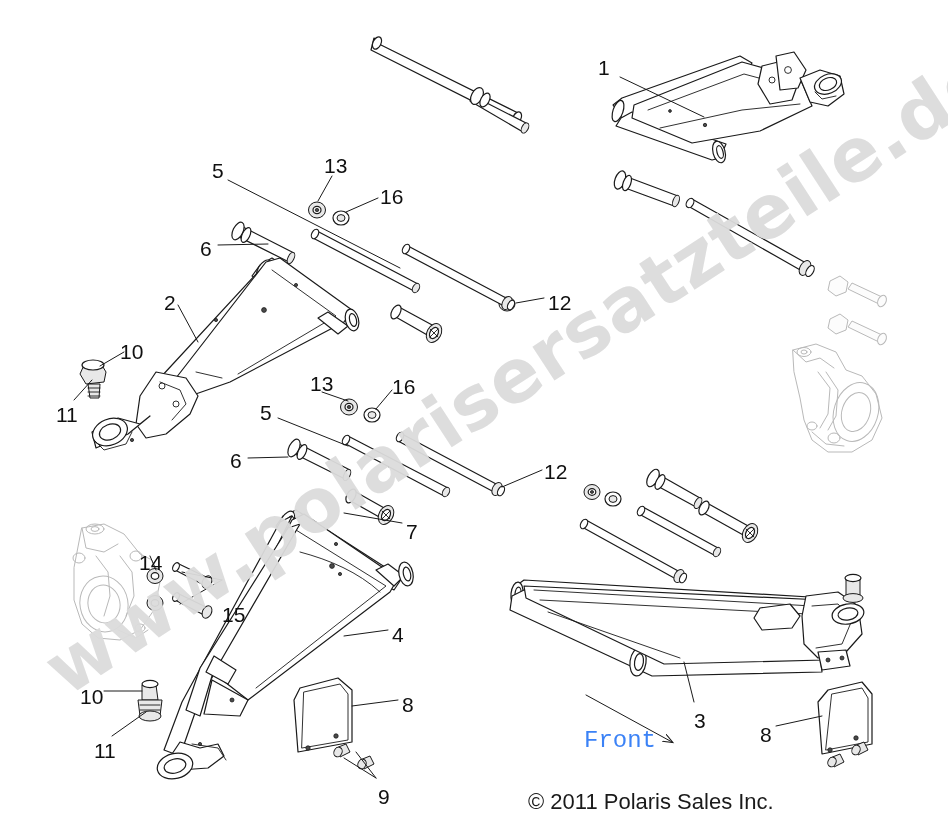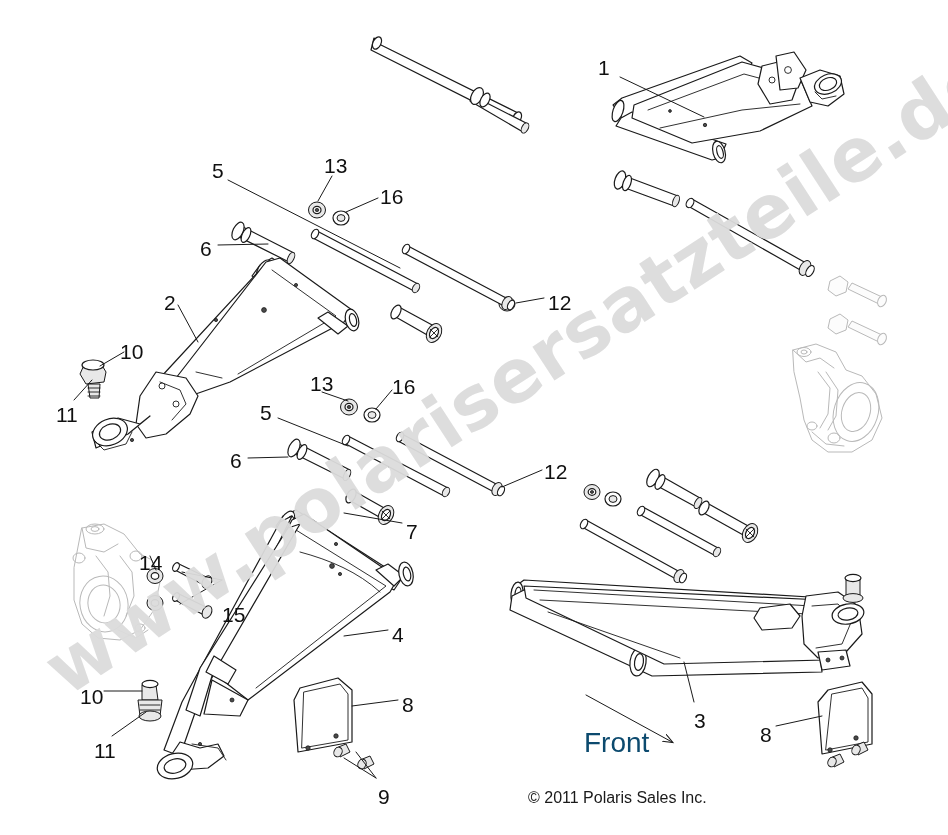--- a/index.html
+++ b/index.html
@@ -52,32 +52,32 @@
     font-family:"Liberation Sans","DejaVu Sans",sans-serif;
     font-size:21px;
     line-height:21px;
     color:#101010;
     white-space:nowrap;
     user-select:none;
   }
   .frontlabel{
     position:absolute;
     z-index:8;
-    font-family:Liberation Sans, sans-serif;
-    font-size:28px;
-    color:#0c4a6e;
+    font-family:Liberation Mono, monospace;
+    font-size:24px;
+    color:#3b82f6;
     white-space:nowrap;
   }
   #copyright{
     position:absolute;
     z-index:8;
     left:528px;
     top:789px;
     font-family:"Liberation Sans","DejaVu Sans",sans-serif;
-    font-size:16px;
+    font-size:22px;
     color:#1a1a1a;
     white-space:nowrap;
   }
 </style>
 </head>
 <body>
 
 <div id="sheet">
 
   <svg id="artwork" width="948" height="835" viewBox="0 0 948 835">

